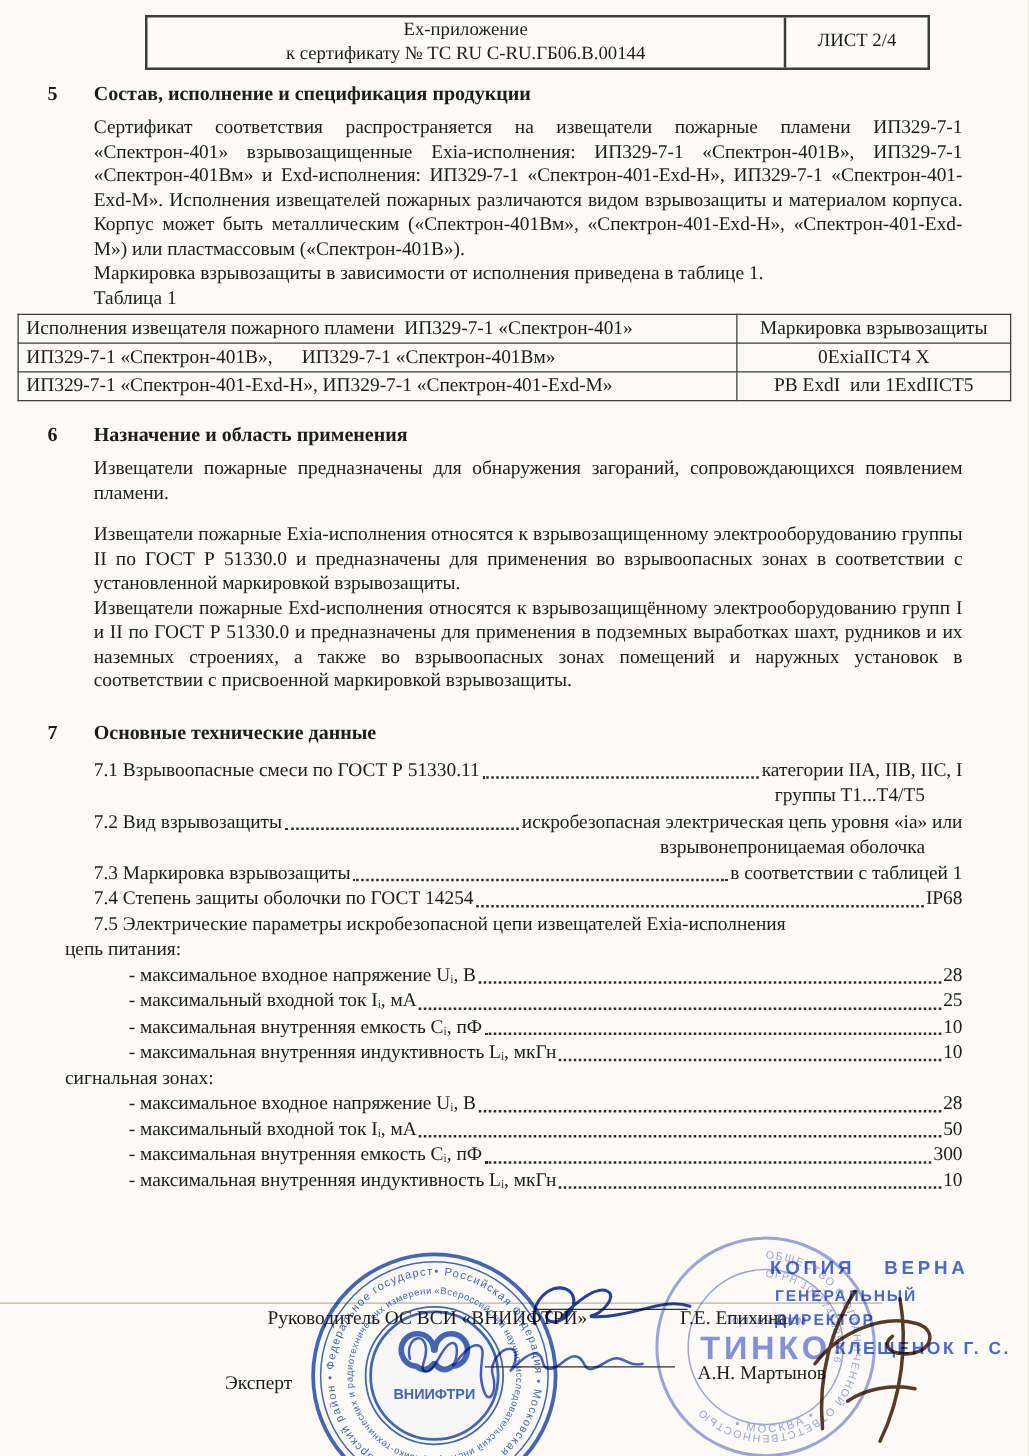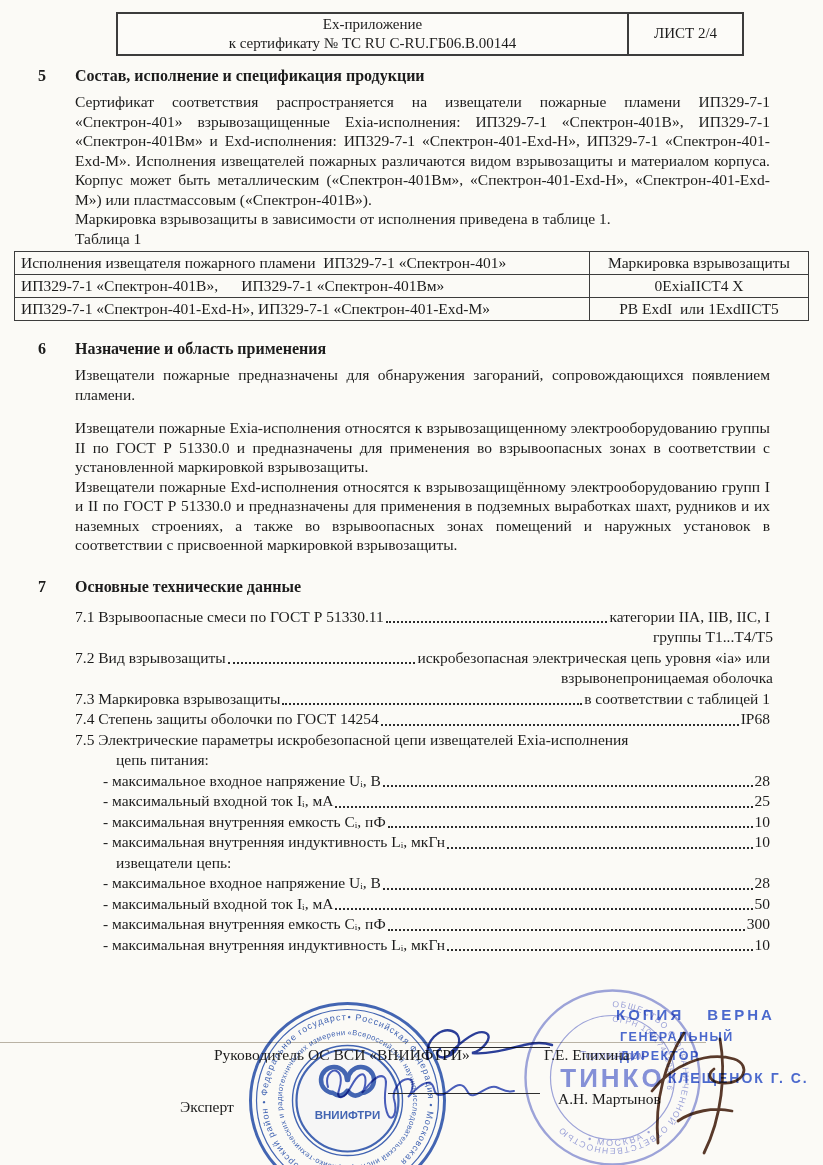--- a/index.html
+++ b/index.html
@@ -27,23 +27,23 @@
   table.t1{border-collapse:collapse;width:795px;margin:3px 14px 0 14px;table-layout:fixed;font-family:Liberation Serif, serif;}
   table.t1 td{border:1.6px solid #3c3c3c;padding:1px 6px;font-size:15.5px;line-height:20px;
     white-space:pre-wrap;}
   td.c2{width:206px;text-align:center;}
   .gap6{height:6px;}.gap10{height:10px;}.gap14{height:14px;}.gap18{height:18px;}.gap22{height:22px;}
   
   .dotrow{display:flex;align-items:baseline;margin-left:75px;margin-right:53px;line-height:20.5px;}
   .dotrow .lbl{white-space:nowrap;}
   .dotrow .leader{flex:1;border-bottom:2px dotted #2c2c2c;align-self:flex-end;margin:0 2px 4px 2px;min-width:12px;}
   .dotrow .val{white-space:nowrap;}
-  .cont{margin-left:75px;margin-right:50px;text-align:right;line-height:20.5px;}
+  .cont{margin-left:75px;margin-right:83px;text-align:right;line-height:20.5px;}
   .plain{margin-left:75px;margin-right:53px;line-height:20.5px;}
-  .sub{margin-left:116px;line-height:20.5px;}
+  .sub{margin-left:52px;line-height:20.5px;}
   .dotrow.param{margin-left:103px;}
   
   .sigzone{position:absolute;left:0;top:985px;width:823px;height:180px;}
   .foldline{position:absolute;left:0;top:57px;width:706px;border-top:1.2px solid #b9b2a4;}
   .sig-label{position:absolute;white-space:nowrap;font-size:15.5px;}
   .sig-line{position:absolute;border-bottom:1.6px solid #2e2e2e;}
   .stamp-svg{position:absolute;mix-blend-mode:multiply;}
   .copy-stamp{
     position:absolute;left:616px;top:20px;width:200px;
     font-family:"Liberation Sans","DejaVu Sans",sans-serif;
@@ -162,21 +162,21 @@
       <span class="lbl">- максимальная внутренняя емкость Cᵢ, пФ</span>
       <span class="leader"></span>
       <span class="val">10</span>
     </div>
     <div class="dotrow param">
       <span class="lbl">- максимальная внутренняя индуктивность Lᵢ, мкГн</span>
       <span class="leader"></span>
       <span class="val">10</span>
     </div>
 
-    <div class="sub">извещатели цепь:</div>
+    <div class="sub">сигнальная зонах:</div>
 
     <div class="dotrow param">
       <span class="lbl">- максимальное входное напряжение Uᵢ, В</span>
       <span class="leader"></span>
       <span class="val">28</span>
     </div>
     <div class="dotrow param">
       <span class="lbl">- максимальный входной ток Iᵢ,  мА</span>
       <span class="leader"></span>
       <span class="val">50</span>

